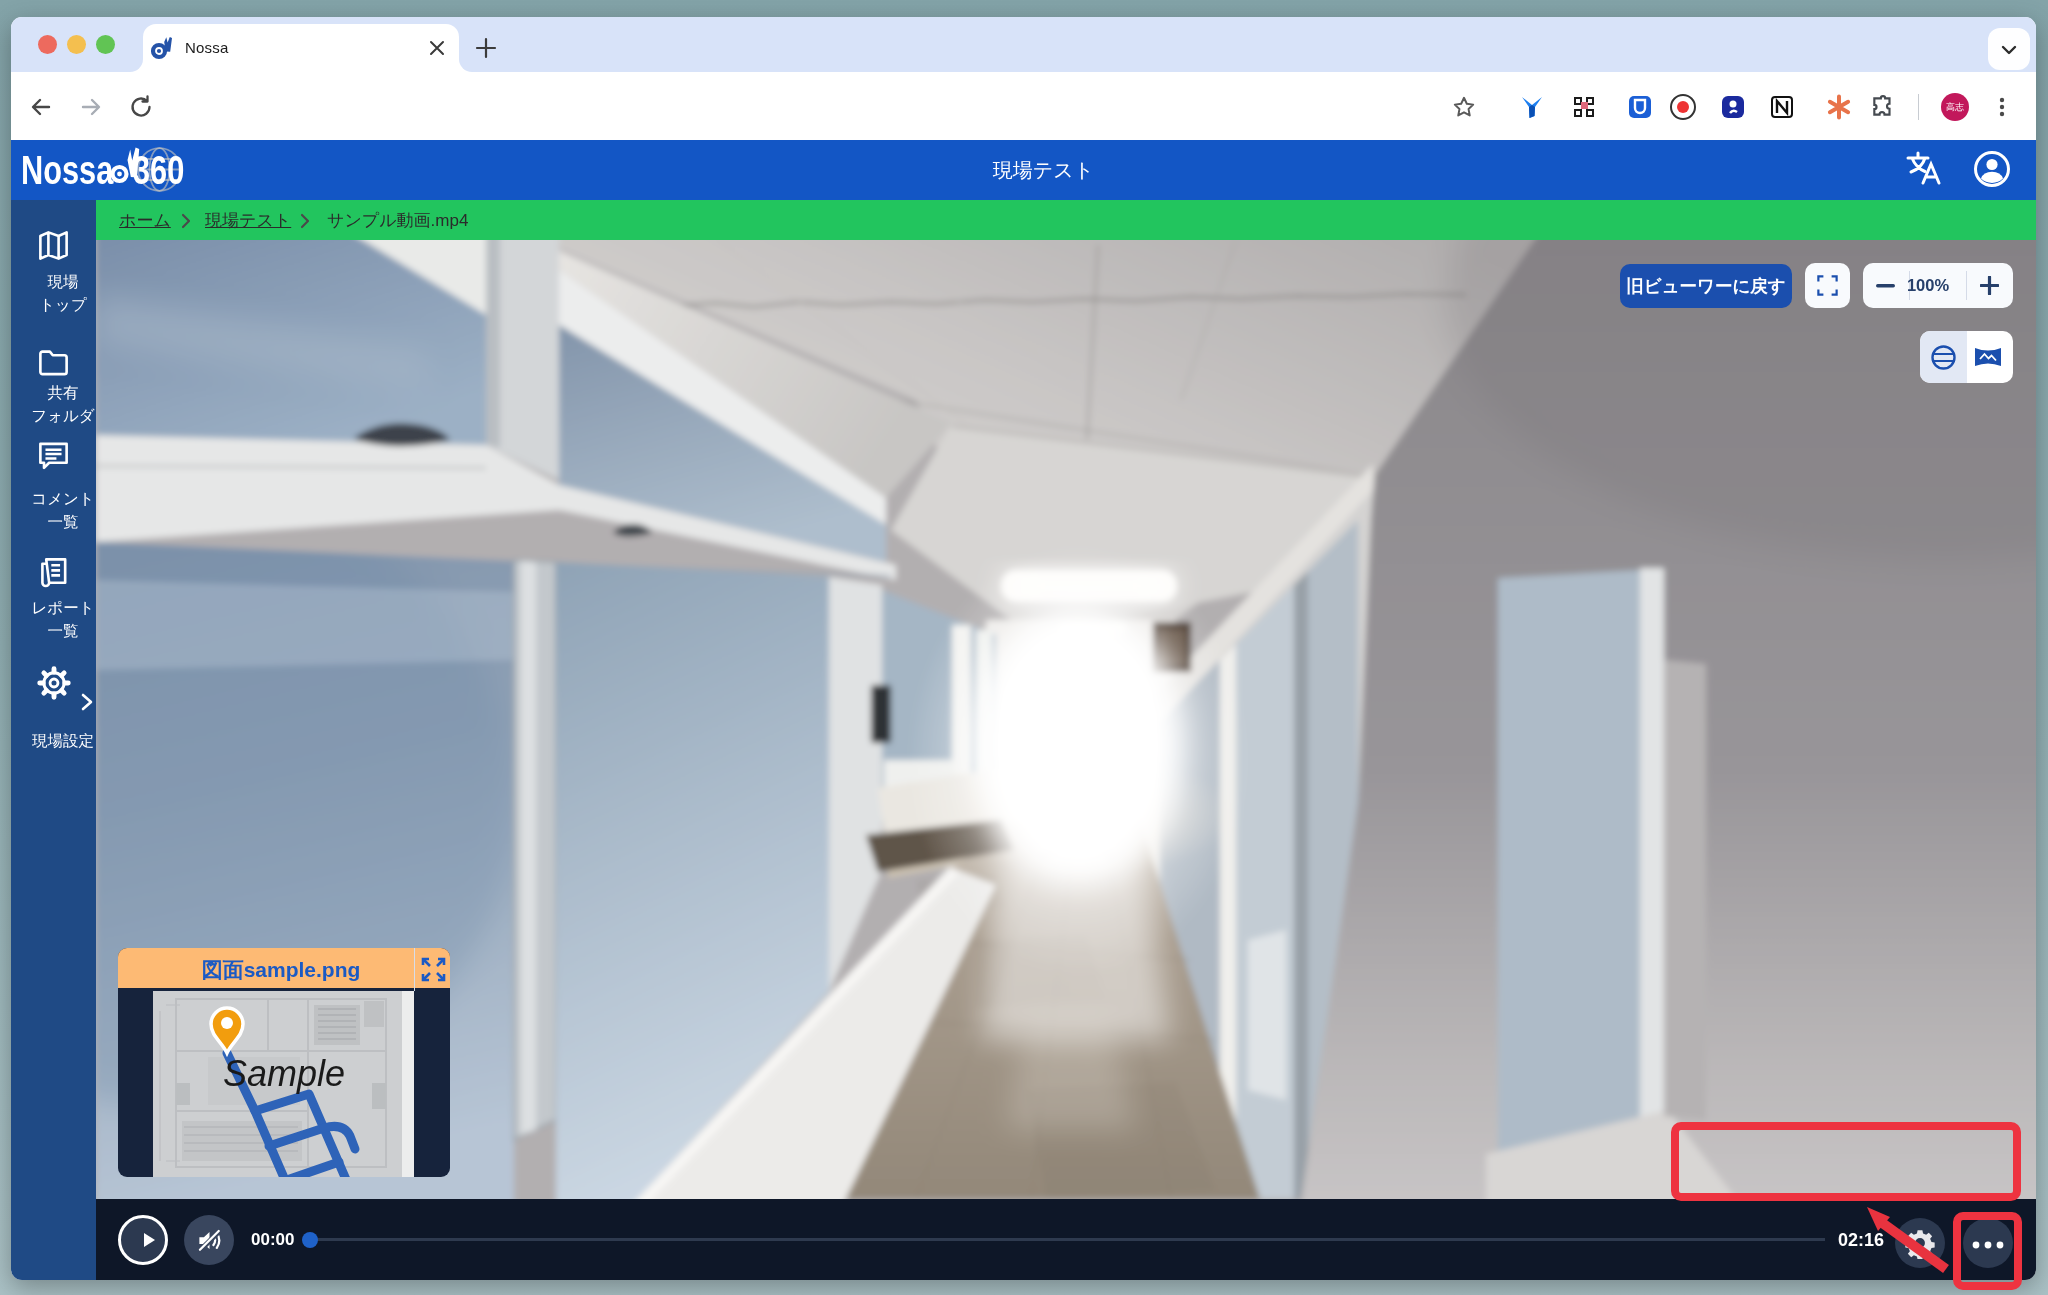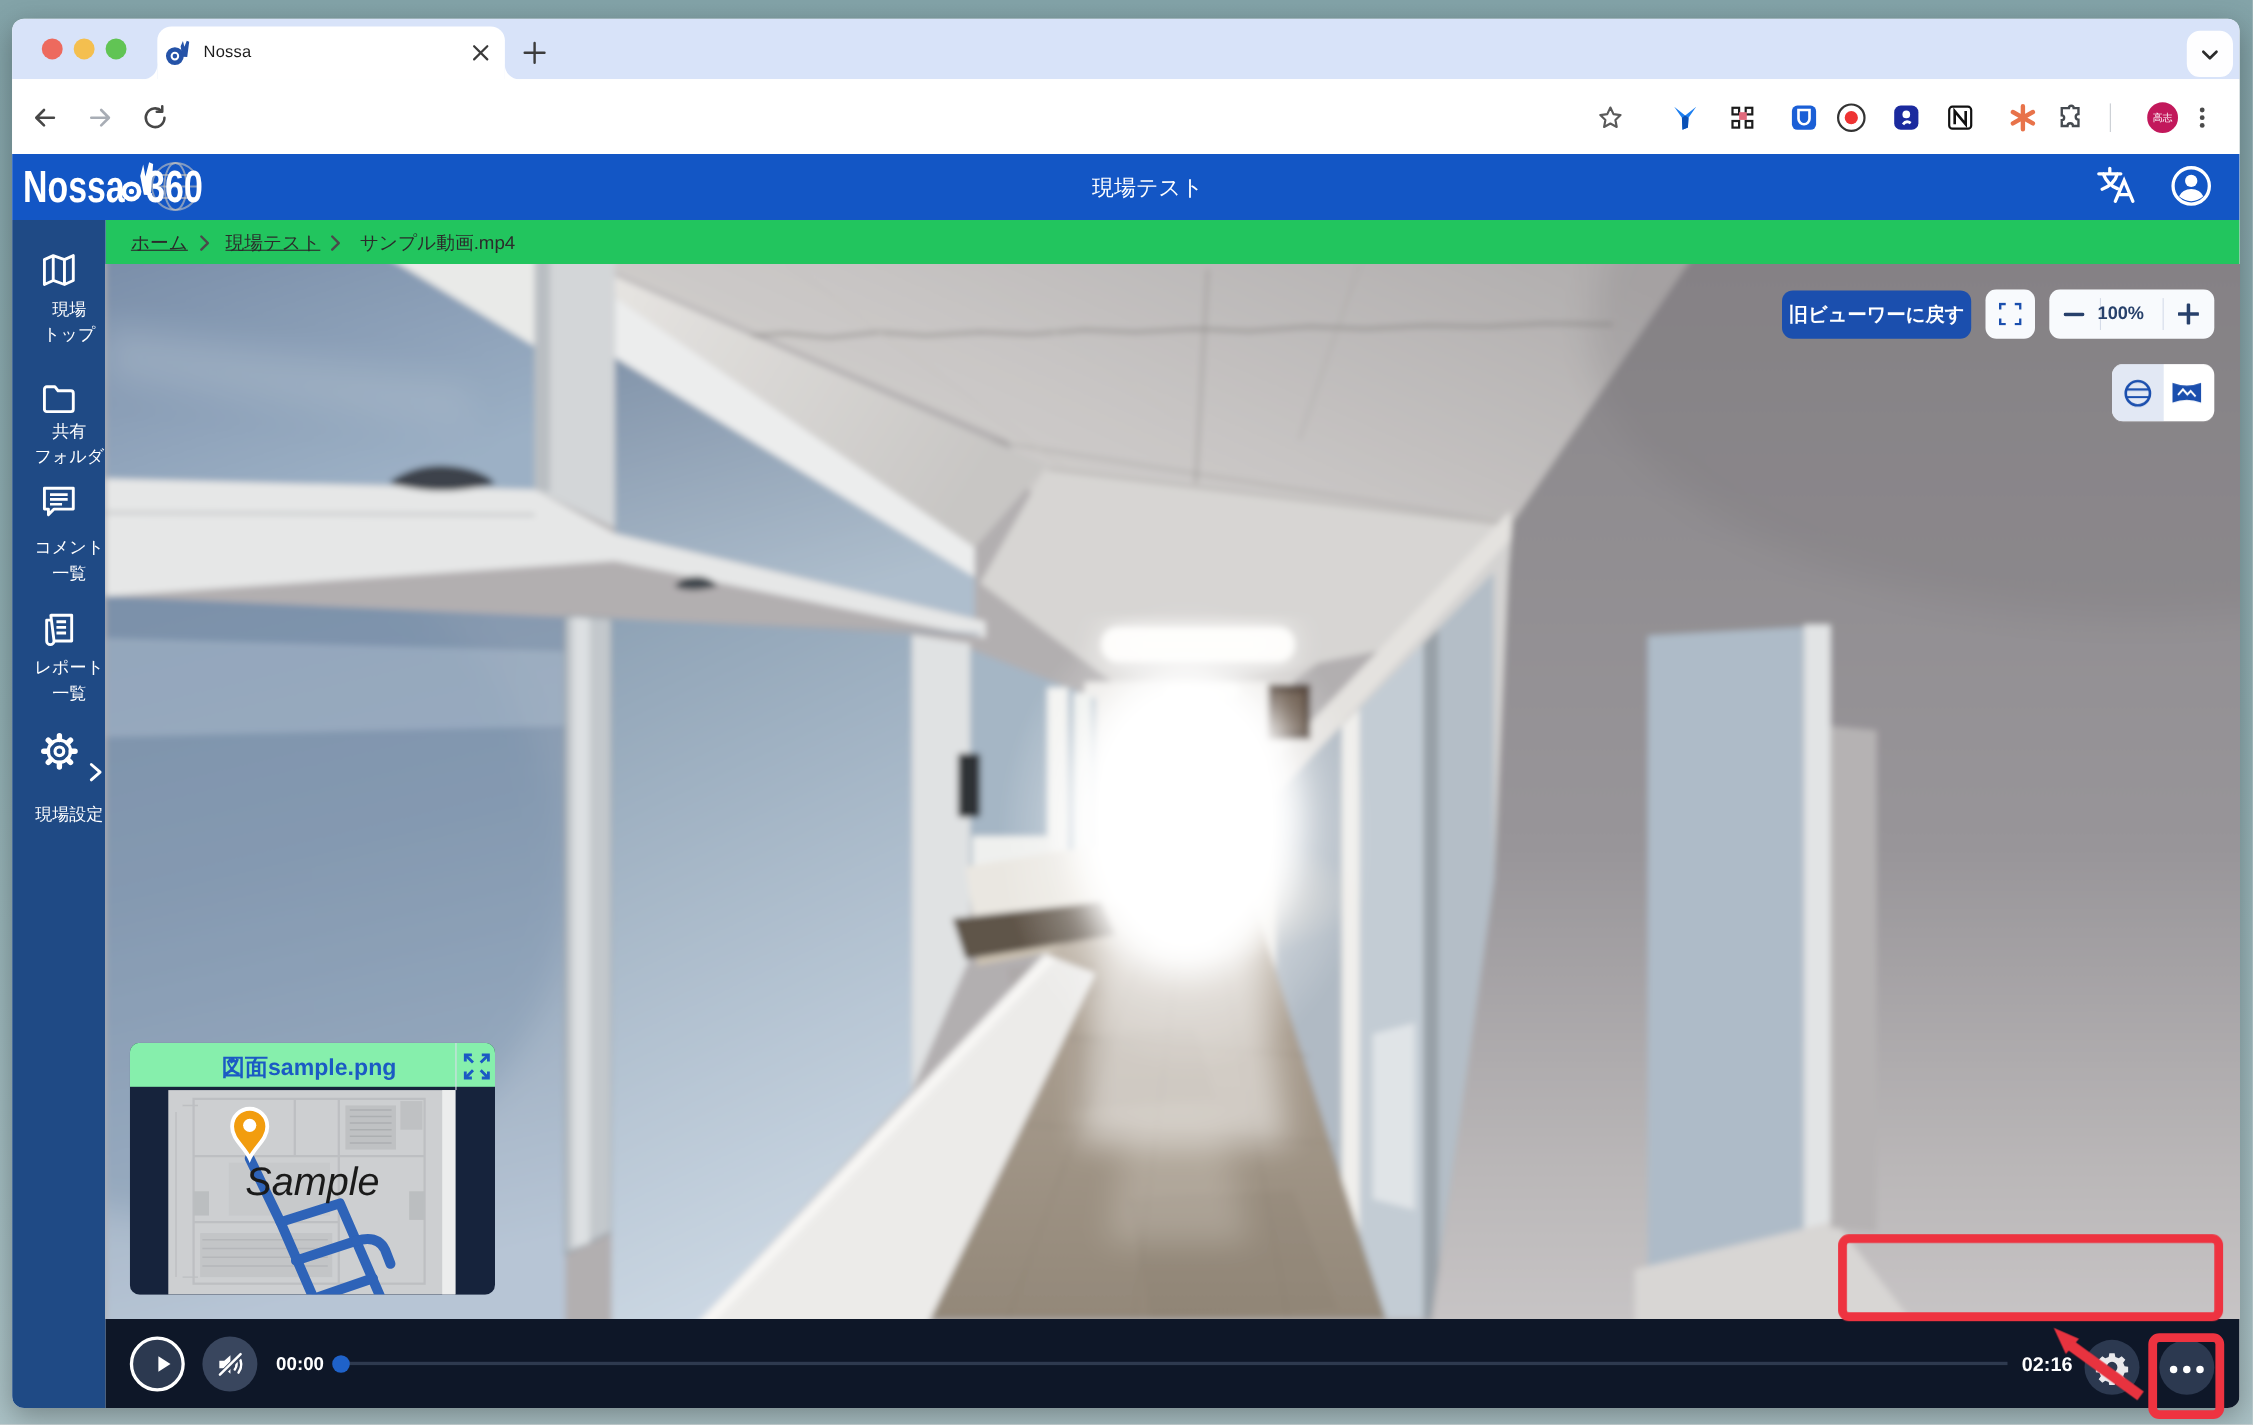--- a/index.html
+++ b/index.html
@@ -37,21 +37,21 @@
   #player { position:absolute; left:85px; top:1182px; width:1940px; height:81px; background:#0e1728;padding-left:16px; }
   .pcirc { position:absolute; top:16px; width:50px; height:50px; border-radius:50%; background:#39465e; }
   
   .fbtn { position:absolute; border-radius:10px; }
   #btnold { left:1609px; top:247px; width:172px; height:44px; background:#1b4fae; color:#fff; font-size:17.5px; font-weight:bold; text-align:center; line-height:44px; }
   #btnfs { left:1794px; top:246px; width:45px; height:45px; background:#f8fafd; }
   #zoompill { left:1852px; top:246px; width:150px; height:45px; background:#f8fafd; color:#27406b; }
   #toggle { left:1909px; top:314px; width:93px; height:52px; background:#fff; overflow:hidden; }
   
   #mini { position:absolute; left:107px; top:931px; width:332px; height:229px; border-radius:9px; overflow:hidden; background:#16233c; }
-  #minihead { position:absolute; left:0; top:0; width:100%; height:40px; background:#86efac; }
+  #minihead { position:absolute; left:0; top:0; width:100%; height:40px; background:#fdba74; }
   #minititle { position:absolute; width:326px; text-align:center; top:8px; color:#1b5ac4; font-size:21px; font-weight:bold; }
   
   #popup { position:absolute; left:1673px; top:1055px; width:324px; height:124px; background:#2c3c59; border-radius:6px; color:#fff; font-size:21px; }
   #popup .row2 { position:absolute; left:0; top:66px; width:100%; height:49px; background:#3f5375; }
   
   .redbox { position:absolute; border:8px solid #ee3340; border-radius:10px; }
 </style>
 </head>
 <body>
 <div id="win">
@@ -130,21 +130,21 @@
       </svg>
     <svg style="position:absolute;left:1815px;top:22px" width="26" height="26" viewBox="0 0 26 26">
         <g stroke="#e8734a" stroke-width="4" stroke-linecap="round">
           <path d="M13 2.5 V23.5 M3.9 7.8 L22.1 18.2 M22.1 7.8 L3.9 18.2"></path>
         </g>
       </svg>
     <svg style="position:absolute;left:1859px;top:22px" width="26" height="26" viewBox="0 0 24 24">
         <path d="M10 4 a2 2 0 0 1 4 0 h4 v5 a2.3 2.3 0 0 0 0 4.6 V19 h-4.6 a2.3 2.3 0 0 0 -4.6 0 H4 v-5 a2 2 0 0 0 0 -4 V4 Z" fill="none" stroke="#454a50" stroke-width="2"></path>
       </svg>
     <div style="position:absolute;left:1907px;top:22px;width:1px;height:26px;background:#c8ccd2;"></div>
-    <div style="position:absolute;left:1930px;top:21px;width:28px;height:28px;border-radius:50%;background:#c2185b;color:#fff;font-size:9px;text-align:center;line-height:28px;margin-left:11px;">高志</div>
+    <div style="position:absolute;left:1930px;top:21px;width:28px;height:28px;border-radius:50%;background:#c2185b;color:#fff;font-size:9px;text-align:center;line-height:28px;">高志</div>
     <svg style="position:absolute;left:1978px;top:22px" width="26" height="26" viewBox="0 0 26 26">
         <g fill="#4a4a4a">
           <circle cx="13" cy="6" r="2.2"></circle>
           <circle cx="13" cy="13" r="2.2"></circle>
           <circle cx="13" cy="20" r="2.2"></circle>
         </g>
       </svg>
   </div>
 
   <div id="hdr">

